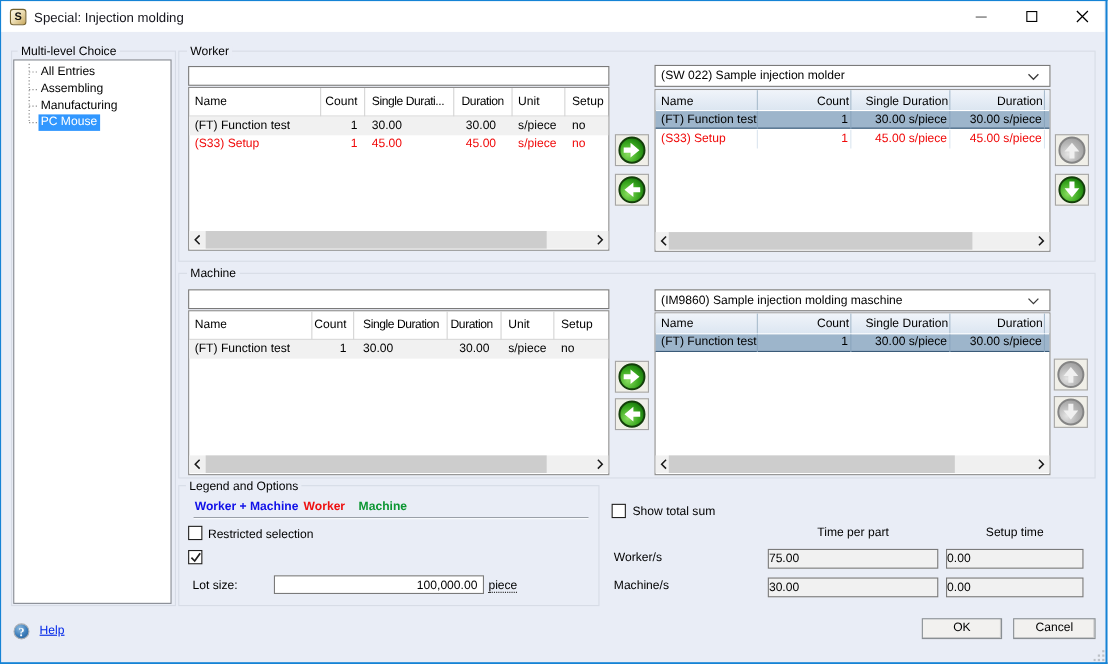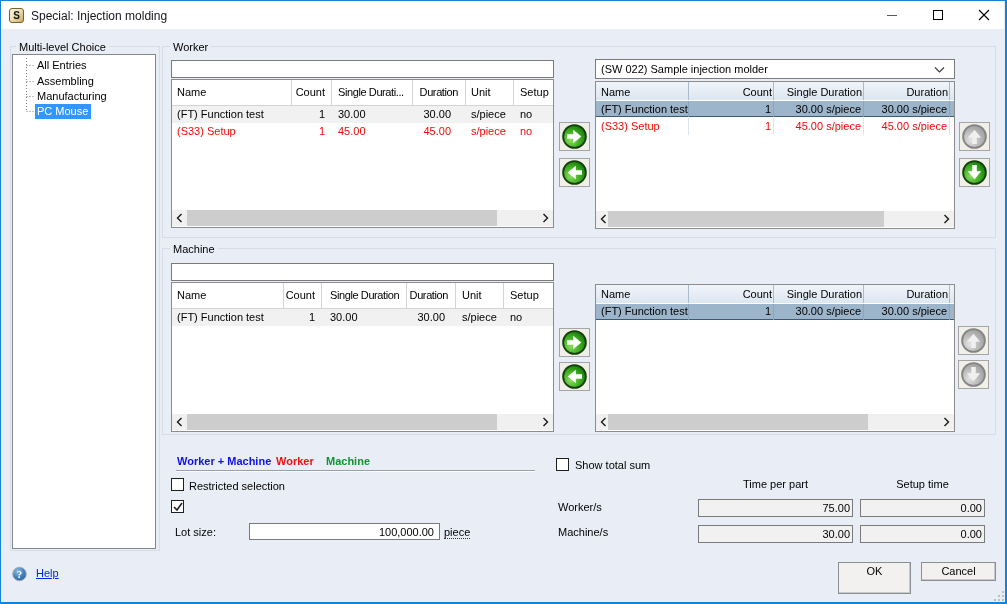--- a/index.html
+++ b/index.html
@@ -14,21 +14,21 @@
 #titlebar{left:1;top:1;width:1004px;height:29px;background:#ffffff;}
 #ticon{left:9px;top:8px;width:15px;height:15px;background:linear-gradient(135deg,#faf5e4 0%,#eee0b8 45%,#c9a95e 100%);border:1px solid #75622e;border-radius:3px;font-weight:bold;font-size:10px;text-align:center;line-height:13px;color:#111;}
 #ttext{left:31px;top:9px;font-size:12px;color:#16161d;}
 .caption{top:0;height:29px;}
 #btnMin{left:869px;width:46px;}
 #btnMax{left:915px;width:46px;}
 #btnClose{left:961px;width:45px;}
 .group{border:1px solid #d7dce6;}
 .glabel{position:absolute; top:-6px; background:#e9edf6; padding:0 3px; font-size:11px; white-space:nowrap;}
 .tinput{background:#fff;border:1px solid #7a7a7a;}
-.rinput{background:#f1f1f1;border:1px solid #7a7a7a;font-size:11px;text-align:right;padding:1px 2px 0 0;line-height:15px;}
+.rinput{background:#f1f1f1;border:1px solid #7a7a7a;font-size:11px;padding:1px 2px 0 0;line-height:15px;}
 .tbl{background:#fff;border:1px solid #8c8c8c;}
 .cell{position:absolute;white-space:nowrap;font-size:11px;line-height:17px;height:17px;overflow:hidden;}
 .r{text-align:right;}
 .red{color:#f00909;}
 .vsep{position:absolute;width:1px;}
 .sbar{position:absolute;background:#f0f0f0;height:16px;}
 .sthumb{position:absolute;top:0;height:16px;background:#cdcdcd;}
 .imgbtn{position:absolute;width:31px;height:29px;background:#f0efe8;border:1px solid #a5a5a5;}
 .pbtn{position:absolute;background:#f2f1ef;border:1px solid #898f94;text-align:center;font-size:11px;line-height:17px;box-shadow:inset -1px -1px 0 #c9c9c9;}
 .cb{position:absolute;width:13px;height:13px;background:#fff;border:1px solid #1f1f1f;}
@@ -271,20 +271,24 @@
             <stop offset="55%" stop-color="#3aa81f"></stop>
             <stop offset="100%" stop-color="#0e6c06"></stop>
           </radialGradient>
         </defs>
         <circle cx="14.5" cy="13.5" r="11.4" fill="url(#rgg4)" stroke="#143f0b" stroke-width="1.8"></circle>
         <g transform="rotate(180 14.5 13.5)">
           <path d="M7 11.2 L13.2 11.2 L13.2 6.8 L21.3 13.5 L13.2 20.2 L13.2 15.8 L7 15.8 Z" fill="#ffffff"></path>
         </g>
       </svg>
     </div>
+<div class="dd" style="left:595px;top:263px;width:360px;height:20px;">(IM9860) Sample injection molding maschine
+<svg width="11" height="8" style="position:absolute;right:9px;top:6px;">
+        <path d="M1 1.5 L5.5 6 L10 1.5" stroke="#3c3c3c" stroke-width="1.2" fill="none"></path>
+      </svg></div>
 <div class="abs tbl" style="left:595px;top:284px;width:360px;height:148px;"></div>
 <div class="abs" style="left:596px;top:285px;width:358px;height:18px;background:linear-gradient(#f0f4fa,#dce6f1);"></div>
 <div class="abs vsep" style="left:688px;top:285px;height:18px;background:#a8bccd;"></div>
 <div class="abs vsep" style="left:773px;top:285px;height:18px;background:#a8bccd;"></div>
 <div class="abs vsep" style="left:863px;top:285px;height:18px;background:#a8bccd;"></div>
 <div class="abs vsep" style="left:949px;top:285px;height:18px;background:#a8bccd;"></div>
 <div class="cell" style="left:601px;top:286px;">Name</div>
 <div class="cell r" style="left:688px;top:286px;width:84px;">Count</div>
 <div class="cell r" style="left:773px;top:286px;width:89px;">Single Duration</div>
 <div class="cell r" style="left:863px;top:286px;width:85px;">Duration</div>
@@ -330,20 +334,23 @@
             <stop offset="100%" stop-color="#989898"></stop>
           </radialGradient>
         </defs>
         <circle cx="14.5" cy="13.5" r="11.4" fill="url(#rgd2)" stroke="#848484" stroke-width="1.8"></circle>
         <g transform="rotate(90 14.5 13.5)">
           <path d="M7 11.2 L13.2 11.2 L13.2 6.8 L21.3 13.5 L13.2 20.2 L13.2 15.8 L7 15.8 Z" fill="#f0f0f0"></path>
         </g>
       </svg>
     </div>
 
+<div class="abs group" style="left:162px;top:441px;width:383px;height:110px;">
+  <span class="glabel" style="left:6px;">Legend and Options</span>
+</div>
 <div class="lbl" style="left:177px;top:455px;font-weight:bold;color:#1010e8;">Worker + Machine</div>
 <div class="lbl" style="left:276px;top:455px;font-weight:bold;color:#ee1111;">Worker</div>
 <div class="lbl" style="left:326px;top:455px;font-weight:bold;color:#0c9632;">Machine</div>
 <div class="abs" style="left:176px;top:470px;width:359px;height:2px;border-top:1px solid #9aa0a8;border-bottom:1px solid #fbfcfe;"></div>
 <div class="cb" style="left:171px;top:478px;"></div>
 <div class="lbl" style="left:189px;top:480px;">Restricted selection</div>
 <div class="cb" style="left:171px;top:500px;">
       <svg width="13" height="13">
         <path d="M2 6 L5 9 L10 2" stroke="#1f1f1f" stroke-width="1.6" fill="none"></path>
       </svg>
@@ -368,21 +375,21 @@
           <radialGradient id="hg" cx="38%" cy="30%" r="85%">
             <stop offset="0%" stop-color="#8fbce0"></stop>
             <stop offset="55%" stop-color="#3e7fbc"></stop>
             <stop offset="100%" stop-color="#205c98"></stop>
           </radialGradient>
         </defs>
         <circle cx="7.5" cy="8" r="6.8" fill="url(#hg)" stroke="#a8adb3" stroke-width="1"></circle>
         <text x="7.5" y="12" font-size="11" font-weight="bold" fill="#fff" text-anchor="middle" font-family="Liberation Serif">?</text>
       </svg></div>
 <a class="hl abs" style="left:36px;top:567px;text-decoration:underline;font-size:11px;">Help</a>
-<div class="pbtn" style="left:838px;top:562px;width:73px;height:32px;">OK</div>
+<div class="pbtn" style="left:838px;top:562px;width:73px;height:19px;">OK</div>
 <div class="pbtn" style="left:921px;top:562px;width:75px;height:19px;">Cancel</div>
 <div class="abs" id="bTop" style="z-index:50;"></div>
 <div class="abs" id="bLeft" style="z-index:50;"></div>
 <div class="abs" id="bRight" style="z-index:50;"></div>
 <div class="abs" id="bBottom" style="z-index:50;"></div>
 <svg class="abs" width="12" height="12" style="left:994px;top:591px;">
   <g fill="#bcc0c6">
     <rect x="8" y="0" width="2" height="2"></rect>
         <rect x="4" y="4" width="2" height="2"></rect>
         <rect x="8" y="4" width="2" height="2"></rect>

